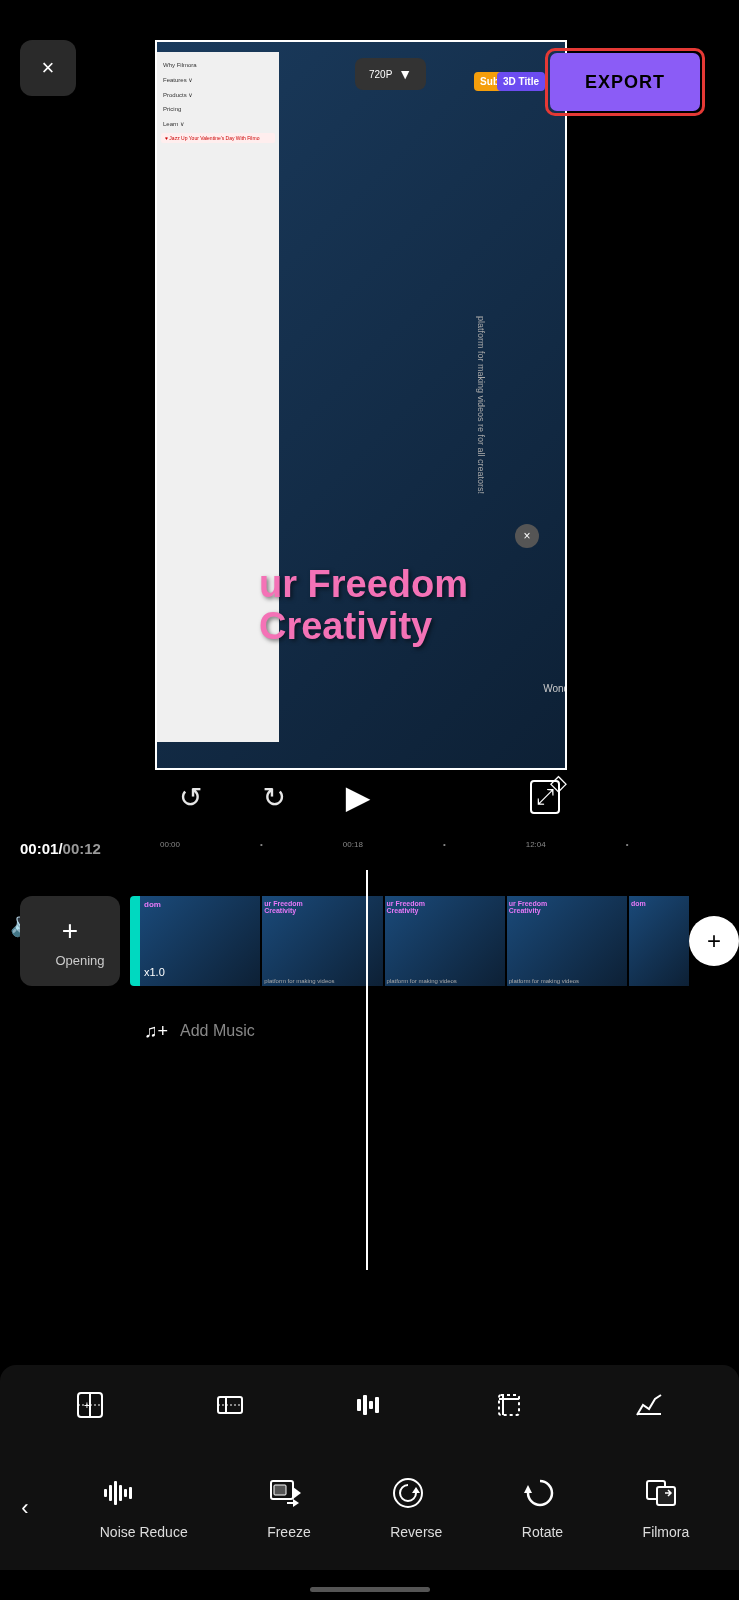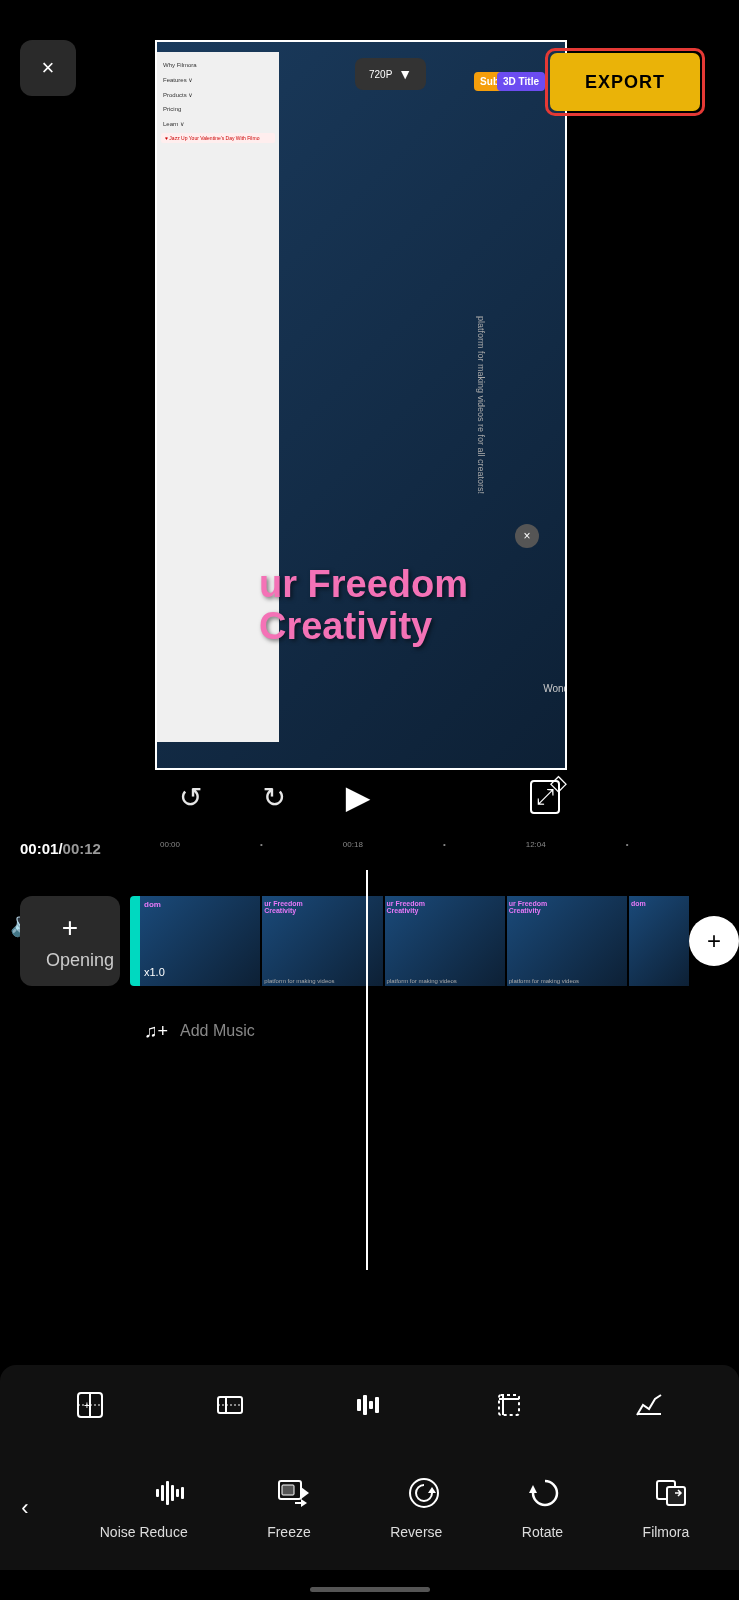--- a/index.html
+++ b/index.html
@@ -77,21 +77,21 @@
       width: 160px;
       height: 68px;
       border: 3px solid #e53935;
       border-radius: 10px;
       padding: 2px;
       z-index: 20;
     }
     .export-btn {
       width: 100%;
       height: 100%;
-      background: #eab308;
+      background: #8b5cf6;
       border-radius: 7px;
       display: flex;
       align-items: center;
       justify-content: center;
       cursor: pointer;
     }
     .export-btn span {
       color: #000;
       font-size: 18px;
       font-weight: 700;
@@ -289,21 +289,21 @@
       justify-content: center;
       gap: 6px;
       cursor: pointer;
     }
     .opening-clip .plus-icon {
       color: #fff;
       font-size: 28px;
     }
     .opening-clip .label {
       color: #ccc;
-      font-size: 18px;
+      font-size: 13px;
       margin-left: 20px;
     }
 
     
     .video-strip {
       position: absolute;
       left: 130px;
       top: 10px;
       right: 0;
       height: 90px;
@@ -447,21 +447,21 @@
       flex: 1;
       display: flex;
       align-items: center;
       justify-content: space-around;
       padding: 0 10px;
     }
 
     .nav-item {
       display: flex;
       flex-direction: column;
-      align-items: flex-end;
+      align-items: flex-start;
       gap: 6px;
       cursor: pointer;
     }
     .nav-item .nav-icon {
       color: #fff;
       font-size: 30px;
     }
     .nav-item .nav-label {
       color: #ddd;
       font-size: 14px;

